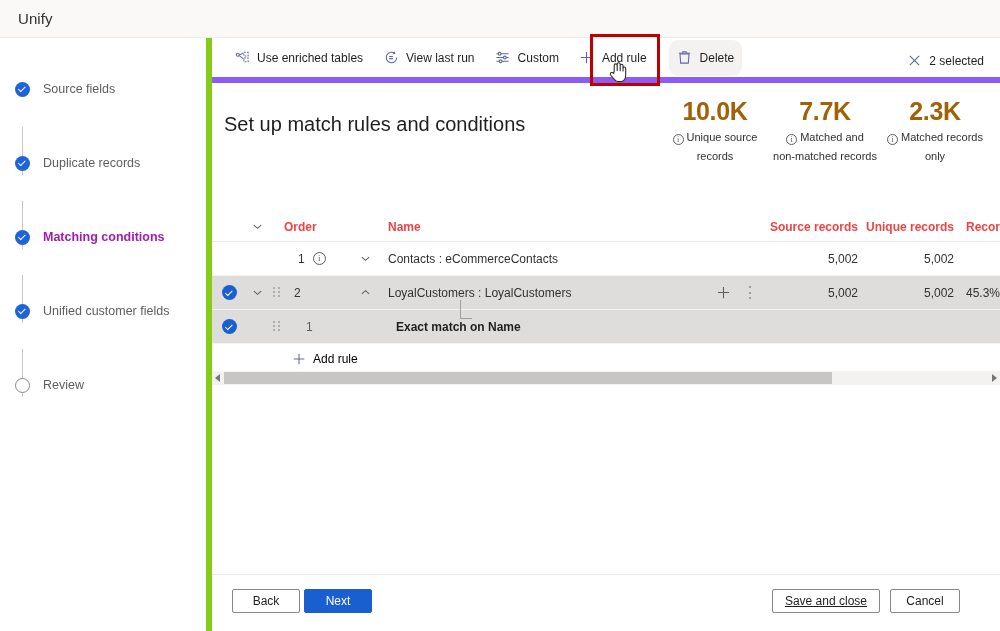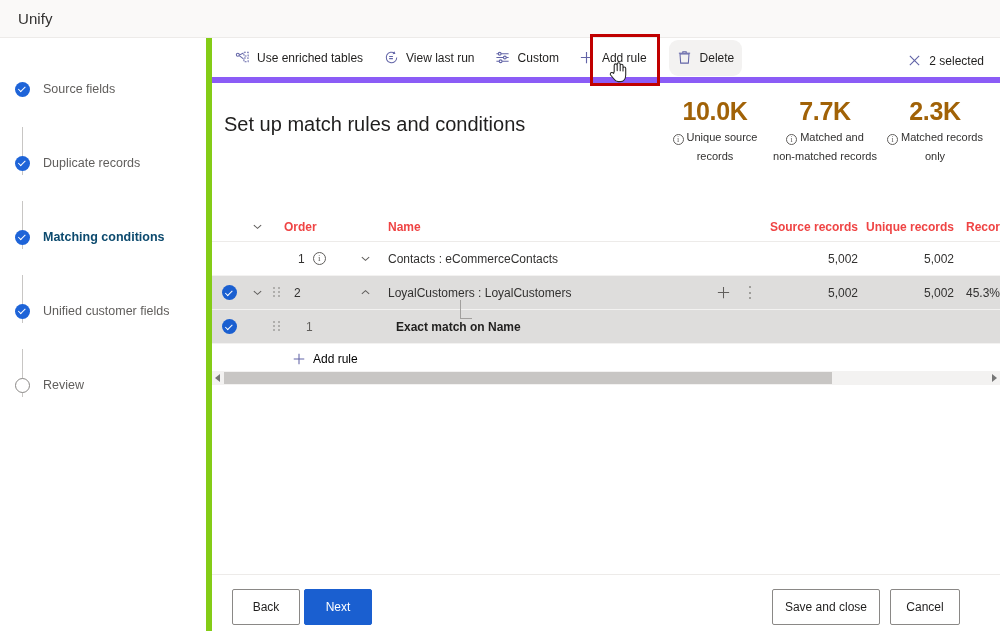--- a/index.html
+++ b/index.html
@@ -69,21 +69,21 @@
   .step .bullet.todo {
     background: #ffffff;
     border: 1.4px solid #8a8886;
   }
   .step .label {
     margin-left: 13px;
     font-size: 12.5px;
     color: #605e5c;
     white-space: nowrap;
   }
-  .step .label.current { color: #0c4a6e; font-weight: bold; }
+  .step .label.current { color: #a21caf; font-weight: bold; }
   .connector {
     position: absolute;
     left: 22px;
     width: 1px;
     background: #c8c6c4;
     z-index: 1;
   }
 
   
   .pane {
@@ -307,21 +307,21 @@
 
   
   .footer {
     position: absolute; left: 0; bottom: 0;
     width: 788px; height: 57px;
     border-top: 1px solid #edebe9;
     background: #ffffff;
   }
   .btn {
     position: absolute; top: 14px;
-    height: 36px;
+    height: 24px;
     min-width: 68px;
     font-size: 12px;
     border: 1px solid #8a8886;
     background: #ffffff;
     color: #201f1e;
     border-radius: 2px;
     cursor: pointer;
     font-family: inherit;
     padding: 4px 12px;
   }
@@ -617,21 +617,21 @@
       <div class="hs-arrow">
         <svg width="6" height="8" viewBox="0 0 6 8" fill="currentColor">
             <path d="M1 0 L6 4 L1 8 Z"></path>
           </svg>
       </div>
     </div>
 
     <div class="footer">
       <button class="btn" style="left:20px;width:64px;">Back</button>
       <button class="btn primary" style="left:92px;width:68px;">Next</button>
-      <button class="btn" style="right:120px;">Save and close</button>
+      <button class="btn" style="right:120px;text-decoration:underline;">Save and close</button>
       <button class="btn" style="right:40px;width:70px;">Cancel</button>
     </div>
   </div>
 
   <div class="highlight-box" style="left:590px; top:34px; width:70px; height:52px;"></div>
 
   <div class="cursor" style="left:608px; top:60px;">
     <svg width="20" height="24" viewBox="0 0 20 24" fill="none">
       <path d="M6.2 11.5 V5.4 a1.5 1.5 0 0 1 3 0 V10.6 V4.2 a1.5 1.5 0 0 1 3 0 V10.8 V5.6 a1.4 1.4 0 0 1 2.8 0 V11 V8.4 a1.35 1.35 0 0 1 2.7 0 V15 c0 3.5 -2 6.6 -5.4 6.6 h-2.2 c-2 0 -3.1 -1 -4.1 -2.6 L2.6 15 c-.6-1 -.2-2 .8-2.4 .9-.35 1.7 .1 2.2 .8 z" fill="#ffffff" stroke="#2b2b2b" stroke-width="1.1" stroke-linejoin="round"></path>
     </svg>

